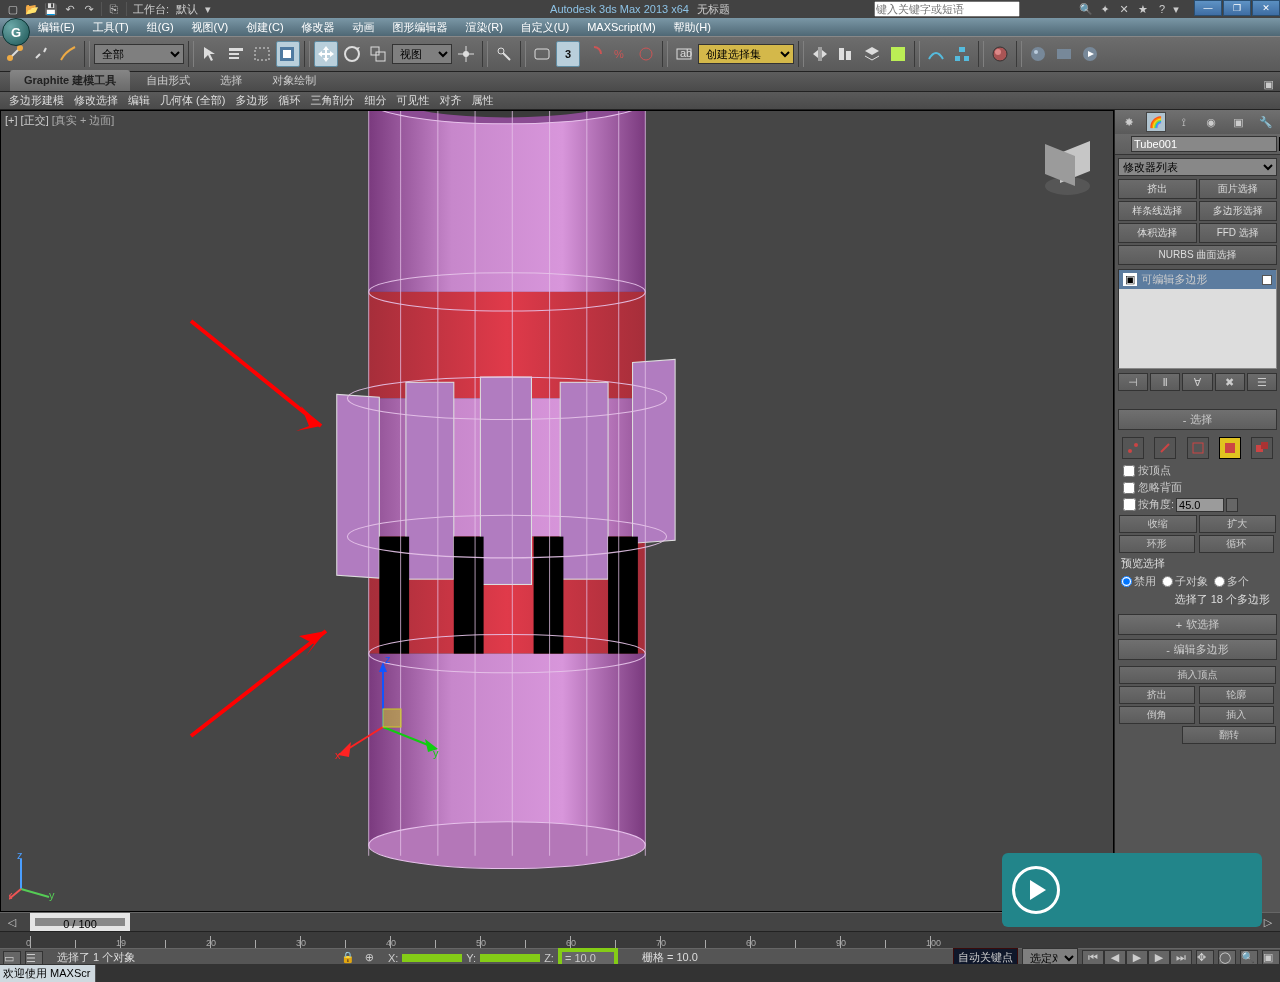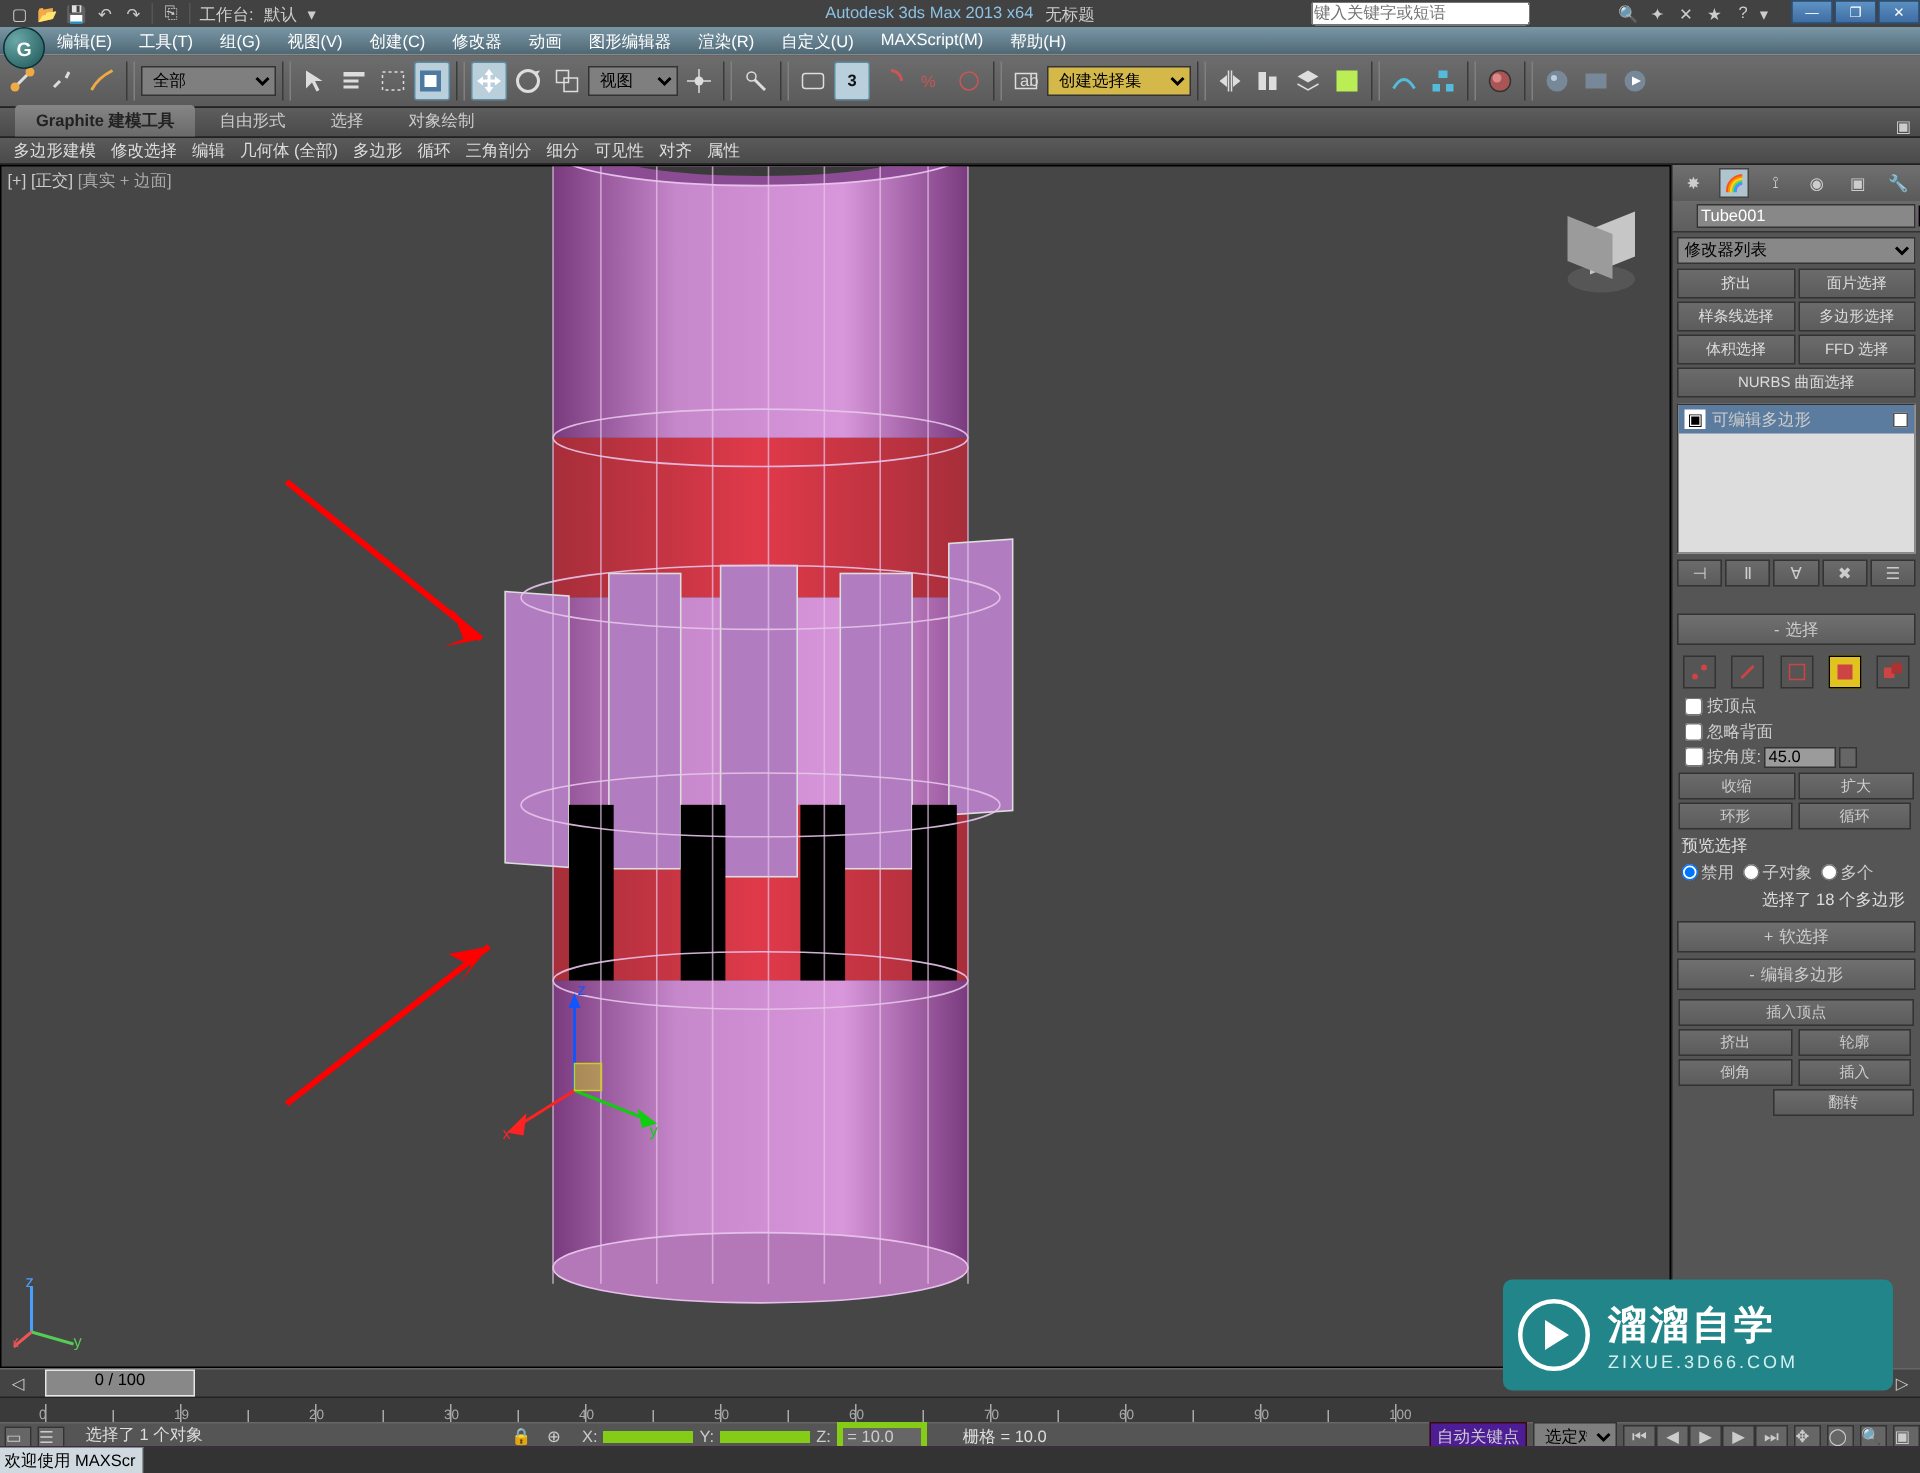--- a/index.html
+++ b/index.html
@@ -68,30 +68,30 @@
   .panel .chk{display:flex;align-items:center;gap:3px;padding:1px 4px}
   .panel .chk input{width:12px;height:12px}
   .panel .spin{display:flex;align-items:center;gap:2px;padding:1px 4px}
   .panel .spin input[type=text]{width:48px;background:#9b9b9b;border:1px solid #333;height:14px;font-size:11px;color:#000;padding-left:2px}
   .panel .sbtns{height:18px;background:linear-gradient(#6b6b6b,#5c5c5c);border:1px solid #333;flex:1;text-align:center;font-size:10px;display:flex;align-items:center;justify-content:center}
   .panel .spin .spbtn{width:12px;height:14px;background:#666;border:1px solid #333}
   .panel .radio{display:flex;align-items:center;gap:2px}
   .panel .radio input{width:11px;height:11px}
   .panel .selcount{text-align:right;padding:3px 6px;font-size:11px;color:#ddd}
   .timeline{height:20px;background:#444;position:relative;border-top:1px solid #666;border-bottom:1px solid #222;display:flex;align-items:center}
-  .timeline .slider{position:absolute;left:30px;width:100px;height:18px;background:#888;border:1px solid #e5e5e5;text-align:center;font-size:11px;color:#000}
+  .timeline .slider{position:absolute;left:30px;width:100px;height:18px;background:#888;border:5px solid #e5e5e5;text-align:center;font-size:11px;color:#000}
   .ruler{height:16px;background:#3a3a3a;position:relative;display:flex;align-items:flex-end}
   .ruler .tick{position:absolute;bottom:0;width:1px;height:8px;background:#aaa}
   .ruler .tlbl{position:absolute;bottom:0;font-size:9px;color:#aaa}
   .status{height:18px;background:#555;display:flex;align-items:center;padding-left:3px;gap:4px;border-top:1px solid #666}
   .status input{background:#888;border:1px solid #333;height:14px;width:26px;font-size:10px;color:#fff;text-align:center}
   .status .stxt{font-size:11px;color:#ddd}
   .status .coord{background:#666;border:4px solid #84cc16;padding:0 3px;font-size:11px;width:60px}
   .status .keybtn{font-size:11px;background:#666;border:1px solid #333;padding:1px 4px}
-  .status .keybtn.red{background:#4c1d95;border-color:#3a0b0b}
+  .status .keybtn.red{background:#0f172a;border-color:#3a0b0b}
   .status .spacer{flex:1}
   .playctrl{display:flex;gap:0}
   .playctrl .pc{width:22px;height:16px;background:#666;border:1px solid #333;display:flex;align-items:center;justify-content:center}
   .prompt{height:18px;background:#701a75;display:flex;align-items:stretch;border-top:1px solid #333}
   .prompt .pleft{width:96px;background:#cfd9df;color:#000;font-size:11px;display:flex;align-items:center;padding-left:3px;border-right:1px solid #555}
   .prompt .pright{flex:1;background:#333;color:#ddd;font-size:11px;display:flex;flex-direction:column;justify-content:center;padding-left:6px}
   .watermark{position:absolute;right:18px;bottom:55px;width:260px;height:74px;background:#22858a;border-radius:6px;display:flex;align-items:center;padding-left:10px;gap:12px}
   .watermark .play{width:48px;height:48px;border:3px solid #fff;border-radius:50%;display:flex;align-items:center;justify-content:center}
   .watermark .play span{width:0;height:0;border-left:16px solid #fff;border-top:10px solid transparent;border-bottom:10px solid transparent;margin-left:4px}
   .watermark .txt{display:flex;flex-direction:column}
@@ -709,17 +709,13 @@
 
 <div class="prompt" style="position:absolute;left:0;bottom:0;width:100%">
   <div class="pleft">欢迎使用  MAXScr</div>
   <div class="pright"></div>
 </div>
 
 <div class="watermark">
   <div class="play">
       <span></span>
     </div>
-  <div class="txt">
-      <span class="l1">溜溜自学</span>
-      <span class="l2">ZIXUE.3D66.COM</span>
-    </div>
 </div>
 
 </body></html>

